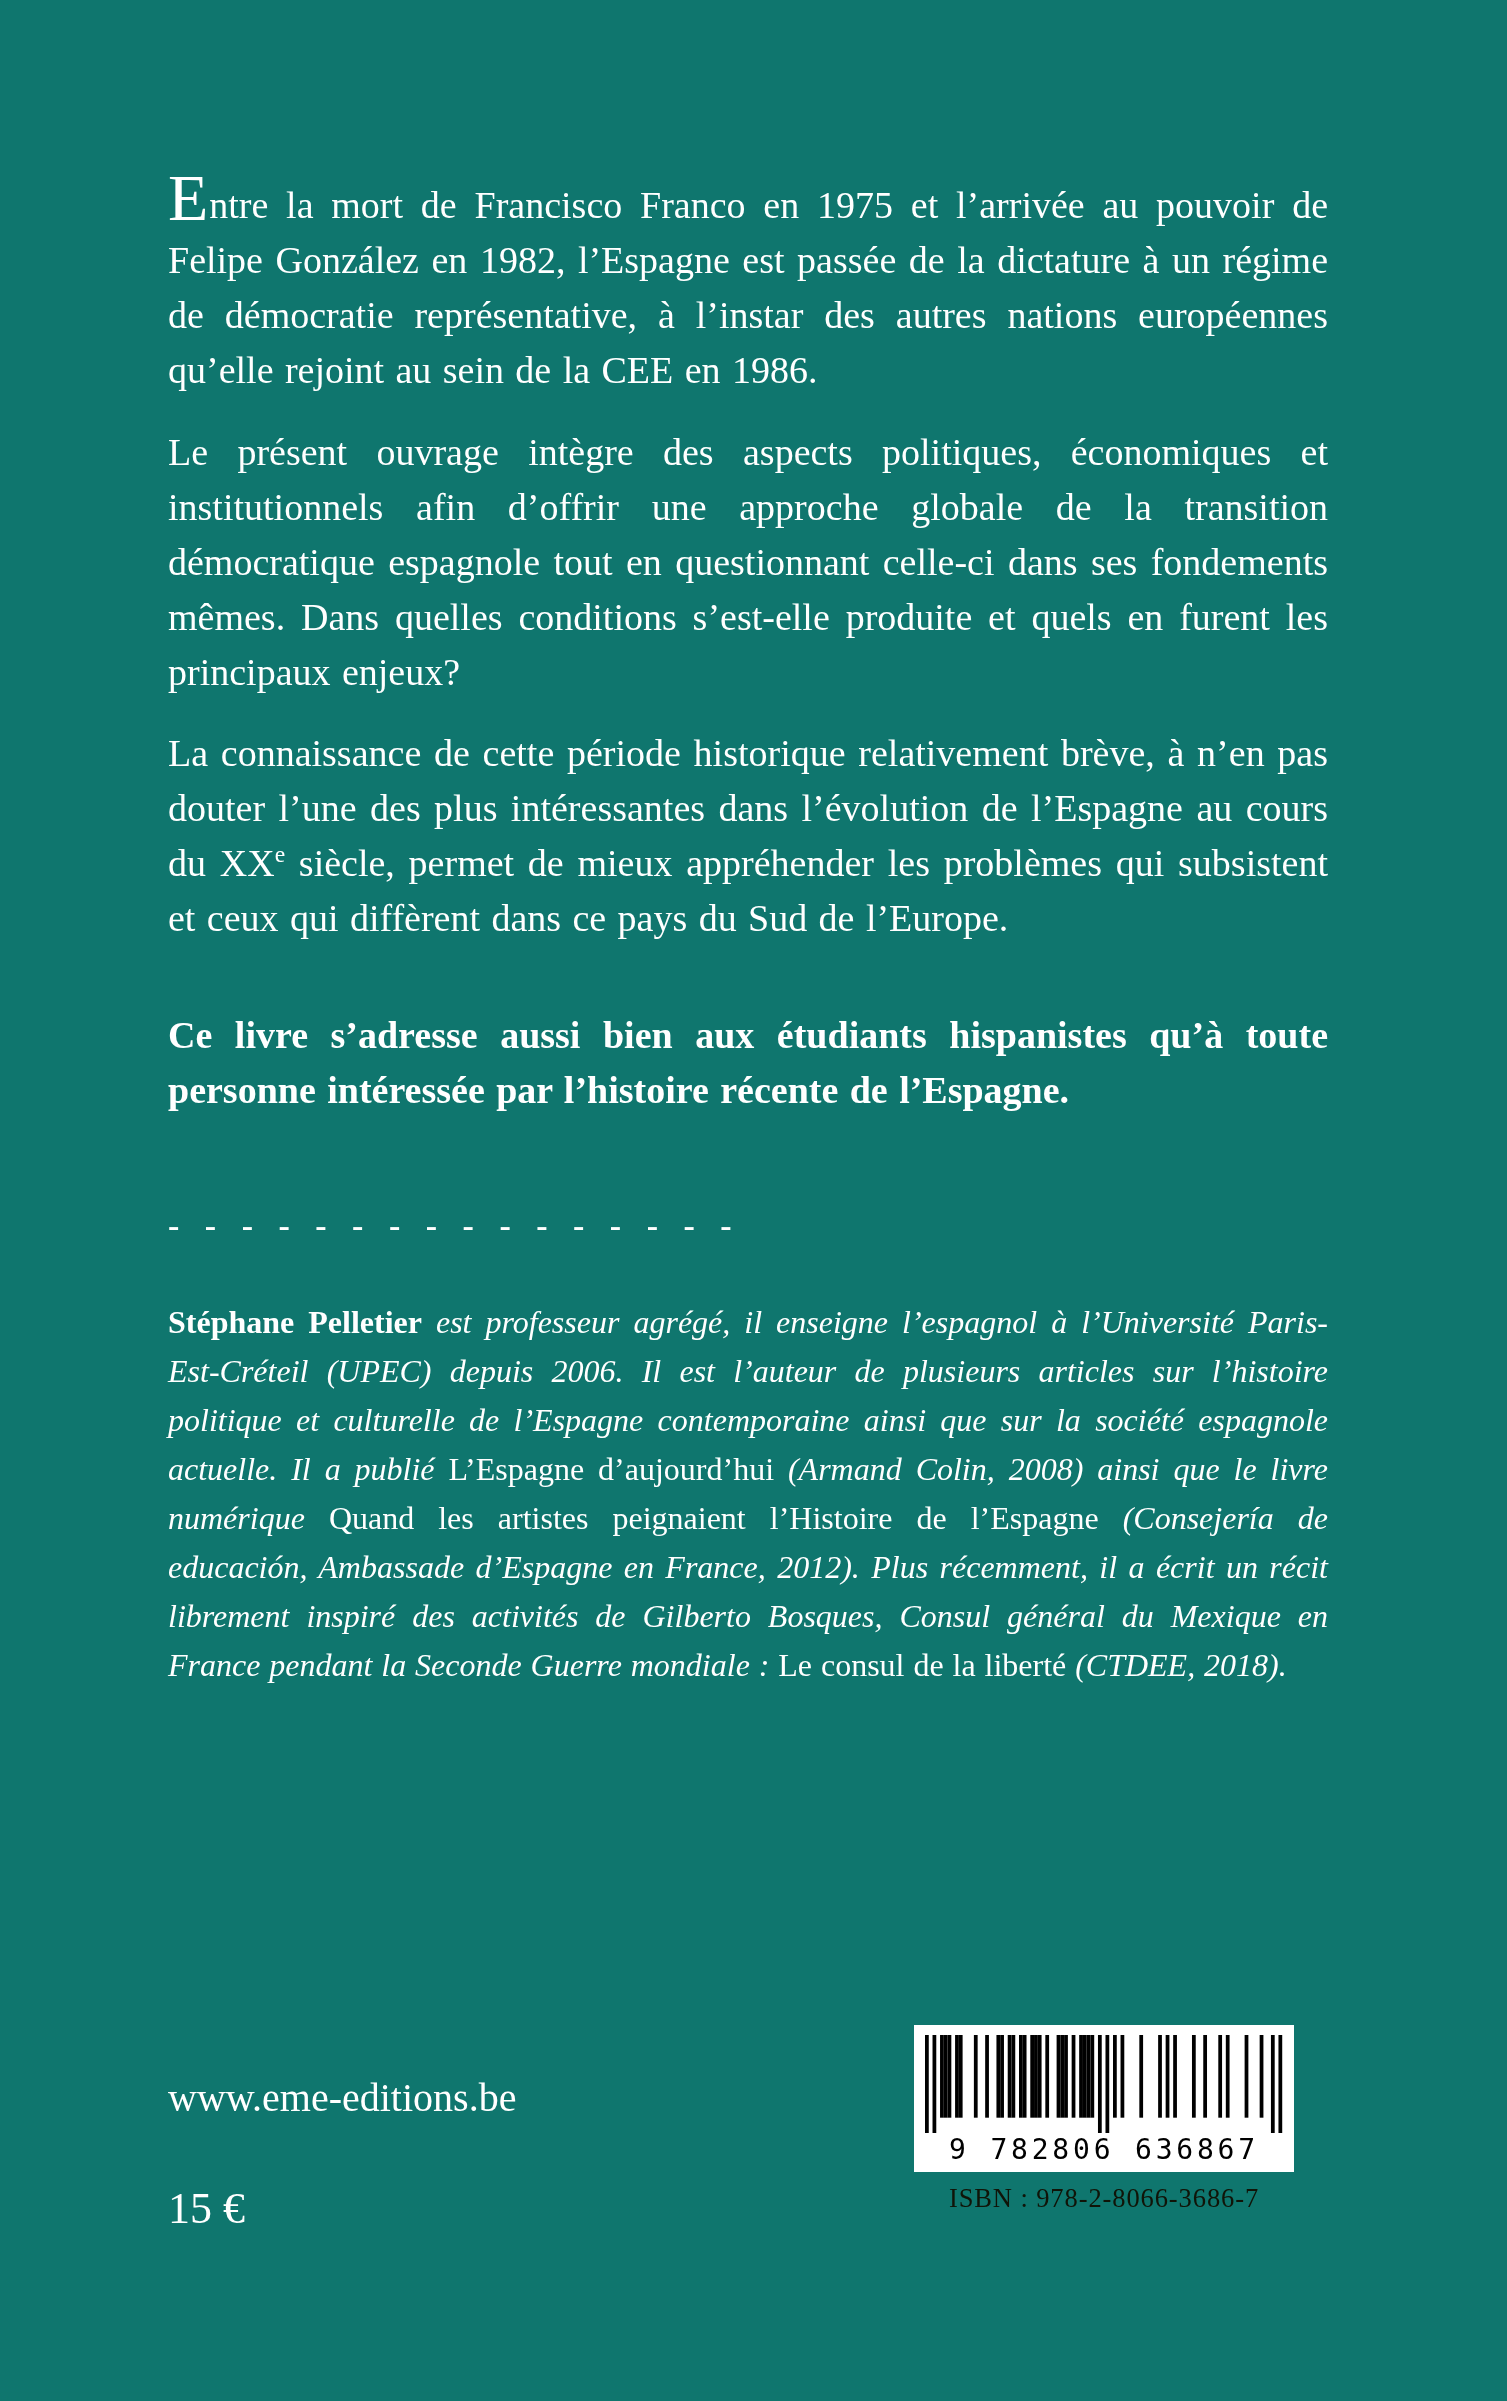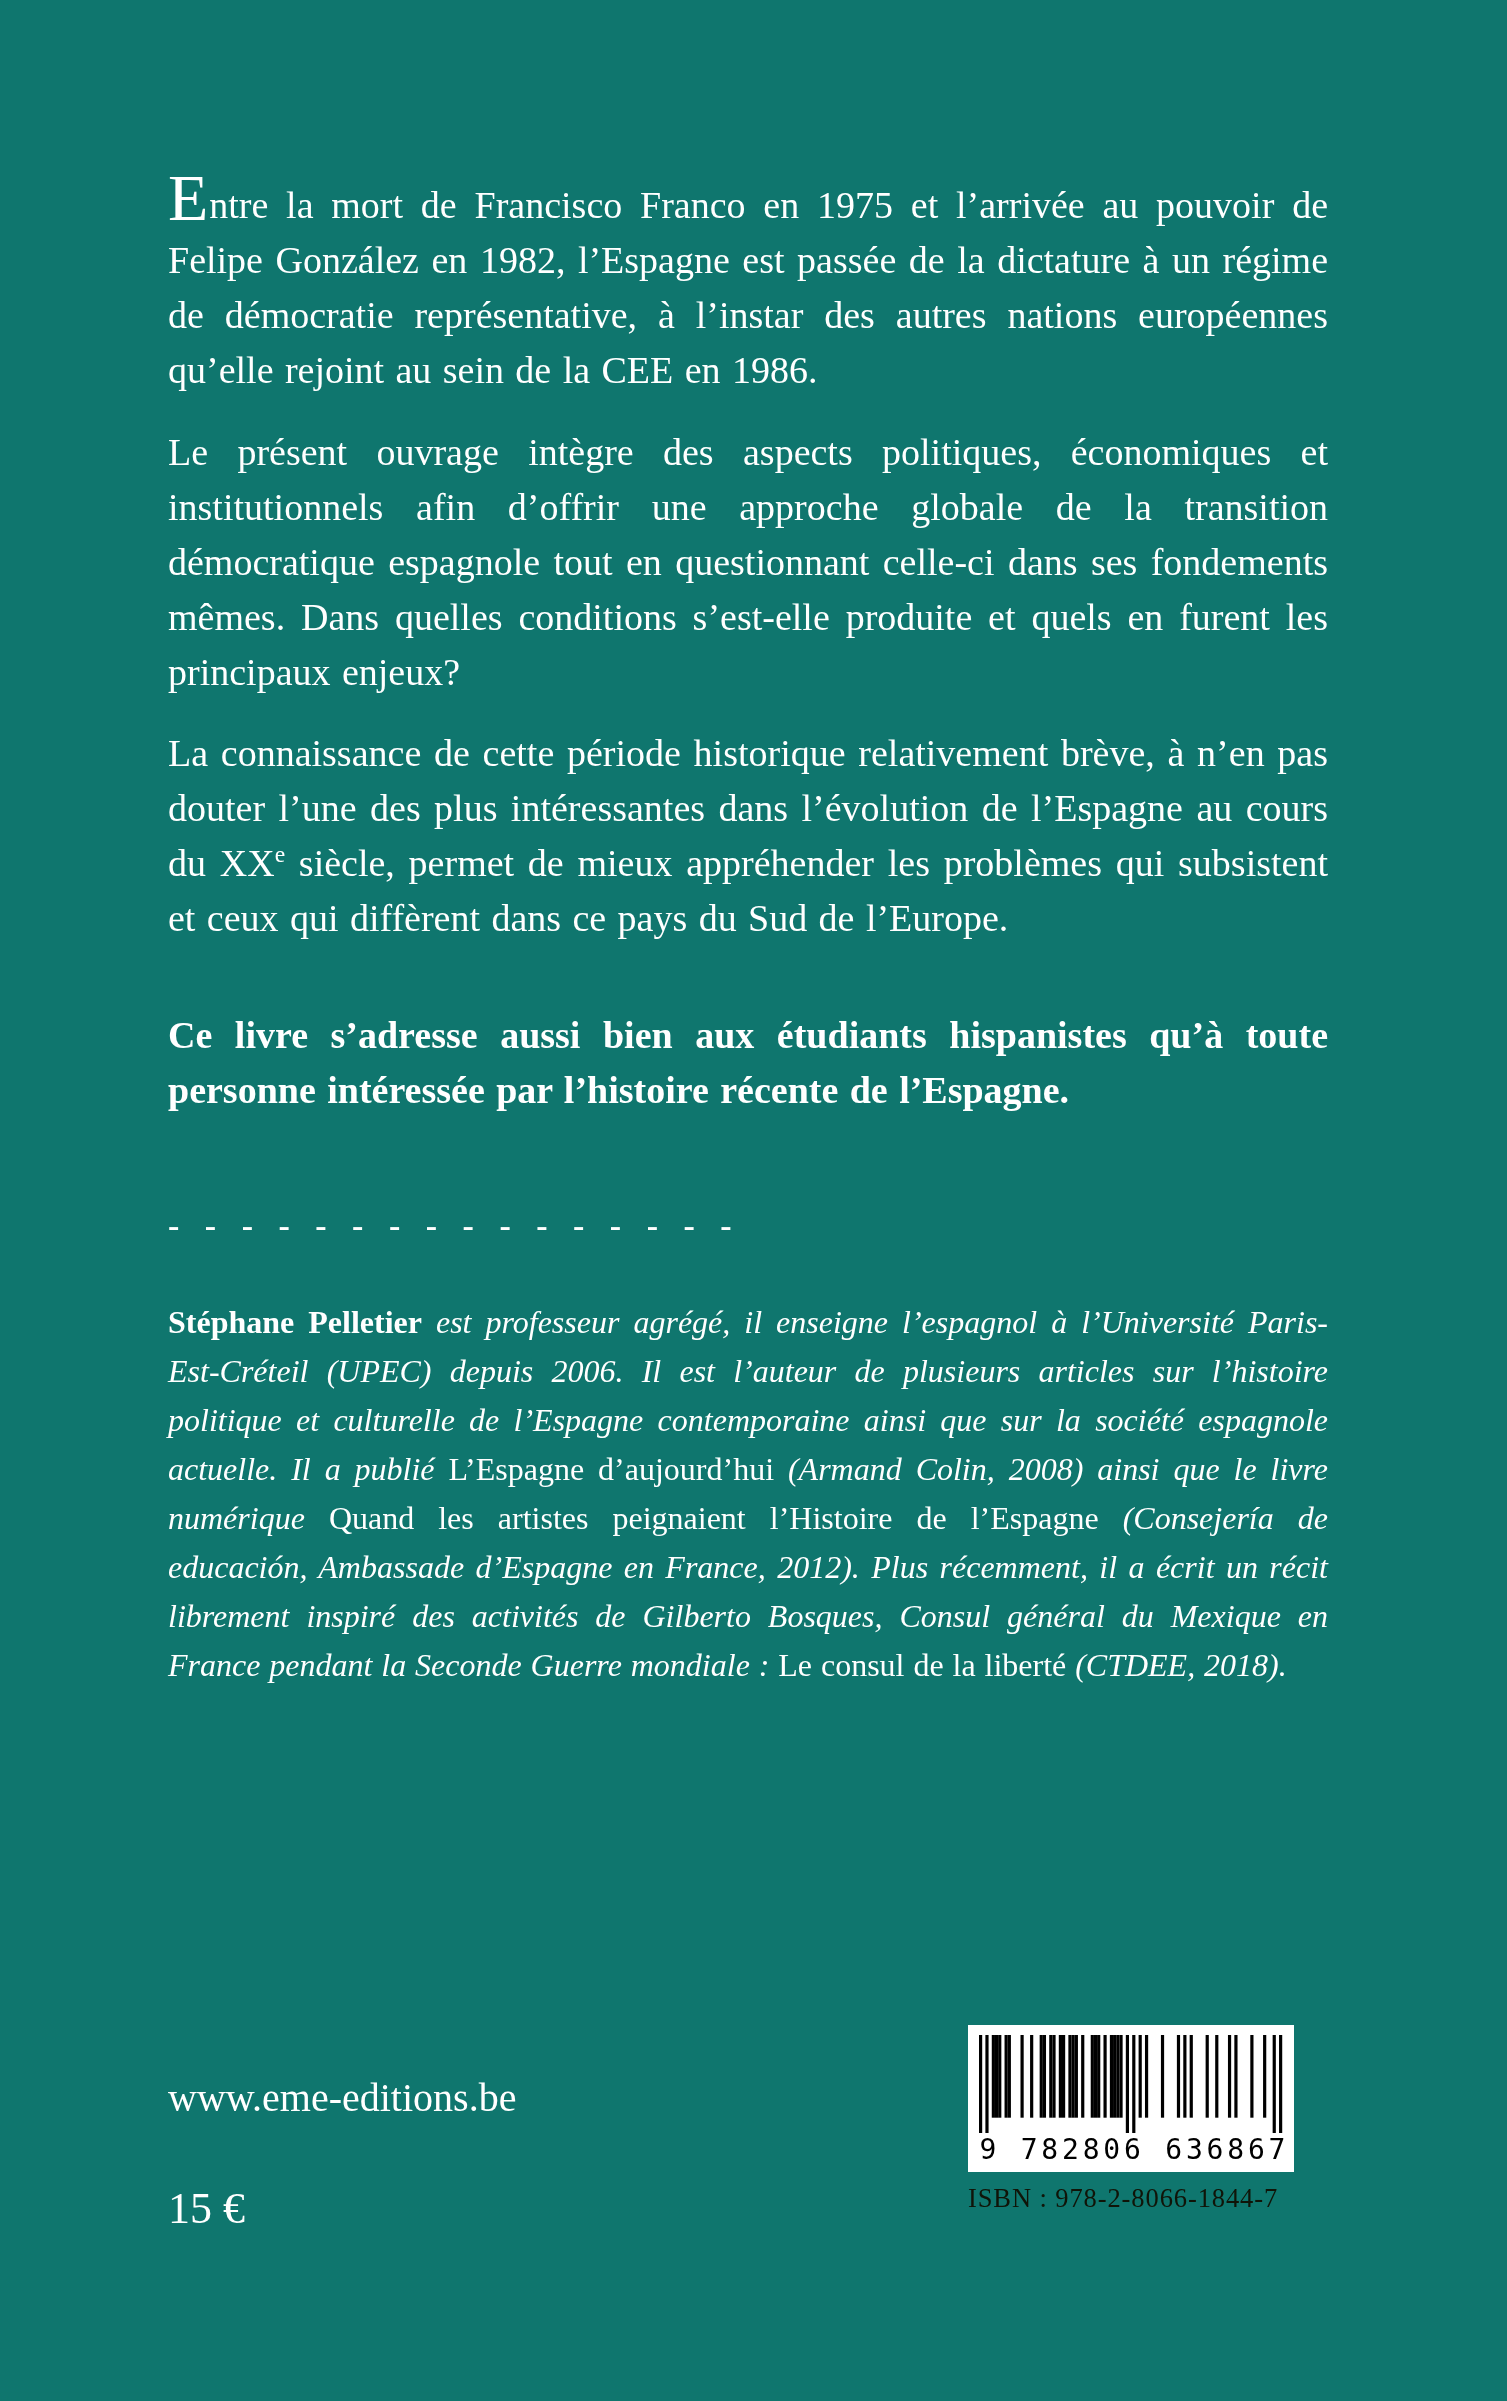--- a/index.html
+++ b/index.html
@@ -71,22 +71,22 @@
     position:absolute;
     left:168px;
     top:2184px;
     font-size:44px;
     line-height:49px;
   }
   .barcode-block{
     position:absolute;
     right:214px;
     top:2025px;
-    width:326px;
-    text-align:left;
+    width:380px;
+    text-align:center;
   }
   .barcode-box{
     background:#ffffff;
     padding:9.5px 11.4px 5.7px 11.4px;
     box-sizing:border-box;
   }
   .barcode-bars-svg{
     display:block;
     width:100%;
     height:98px;
@@ -175,16 +175,16 @@
           <rect x="74" y="0" width="1" height="27" fill="#000000"></rect>
           <rect x="78" y="0" width="1" height="27" fill="#000000"></rect>
           <rect x="80" y="0" width="1" height="27" fill="#000000"></rect>
           <rect x="85" y="0" width="1" height="27" fill="#000000"></rect>
           <rect x="89" y="0" width="1" height="27" fill="#000000"></rect>
           <rect x="92" y="0" width="1" height="32" fill="#000000"></rect>
           <rect x="94" y="0" width="1" height="32" fill="#000000"></rect>
         </svg>
       <div class="barcode-number">9 782806 636867</div>
     </div>
-    <div class="isbn">ISBN : 978-2-8066-1844-7</div>
+    <div class="isbn">ISBN : 978-2-8066-3686-7</div>
   </div>
 </div>
 
 
 </body></html>

